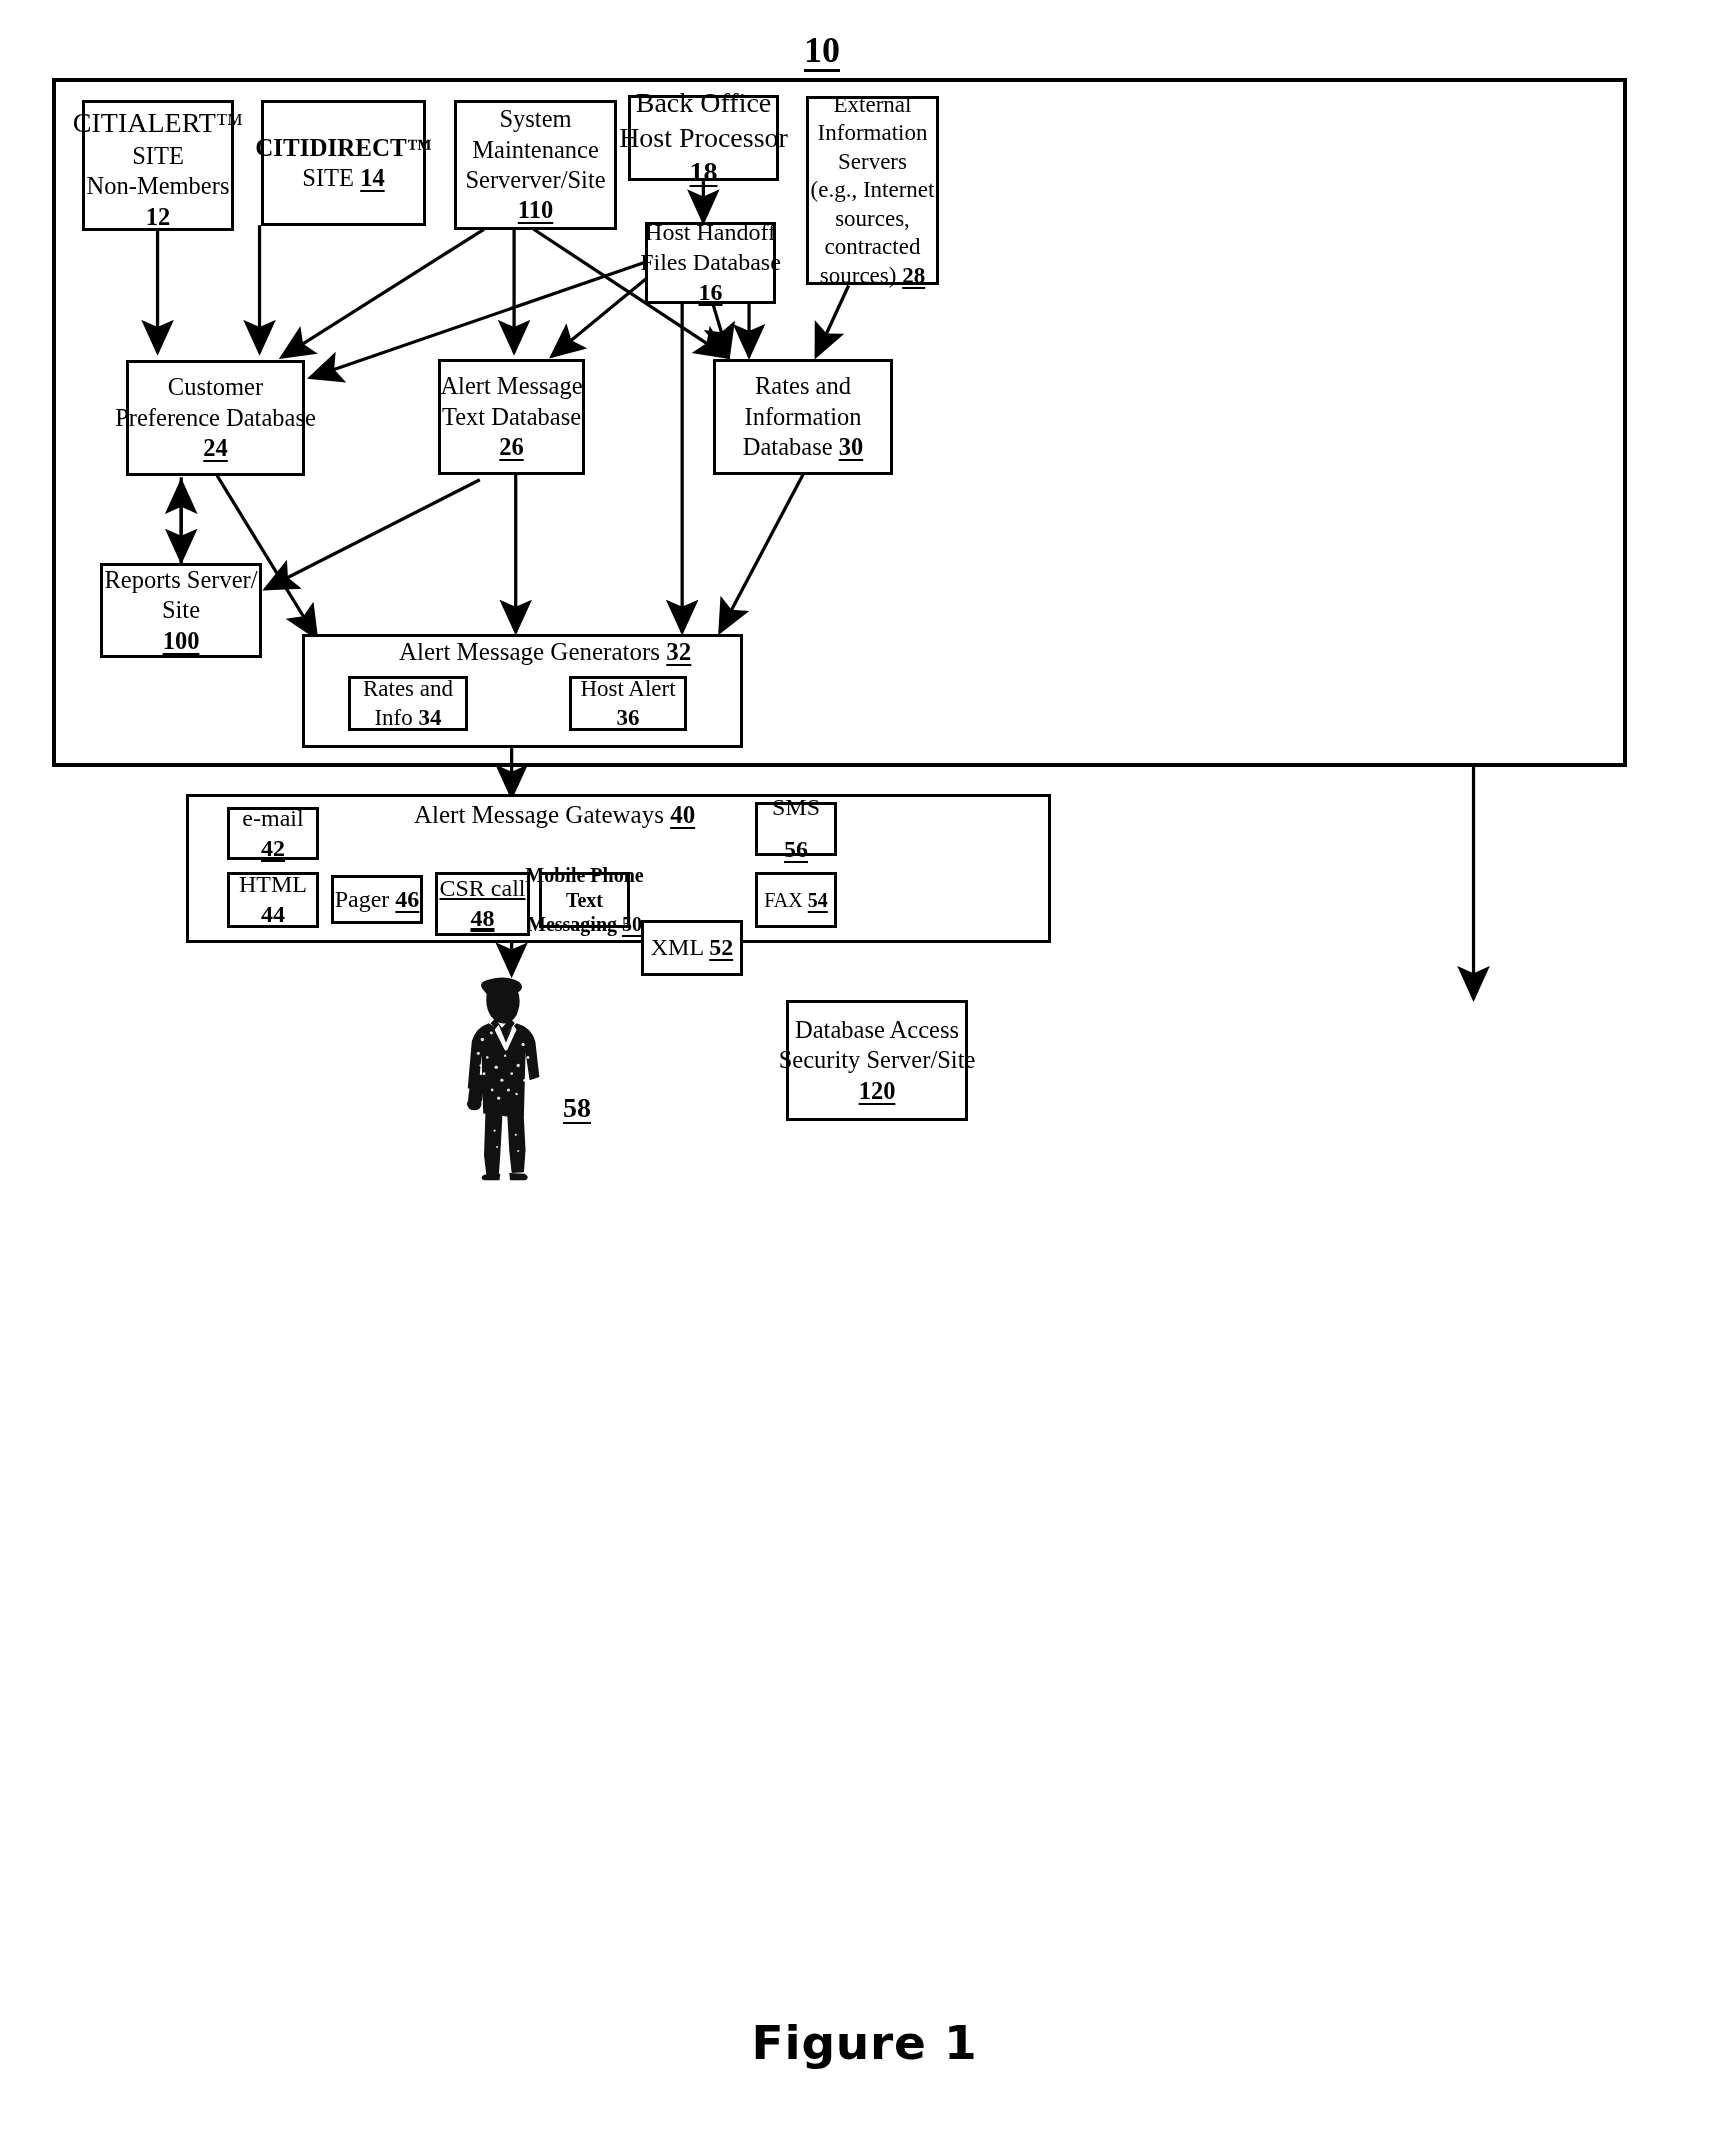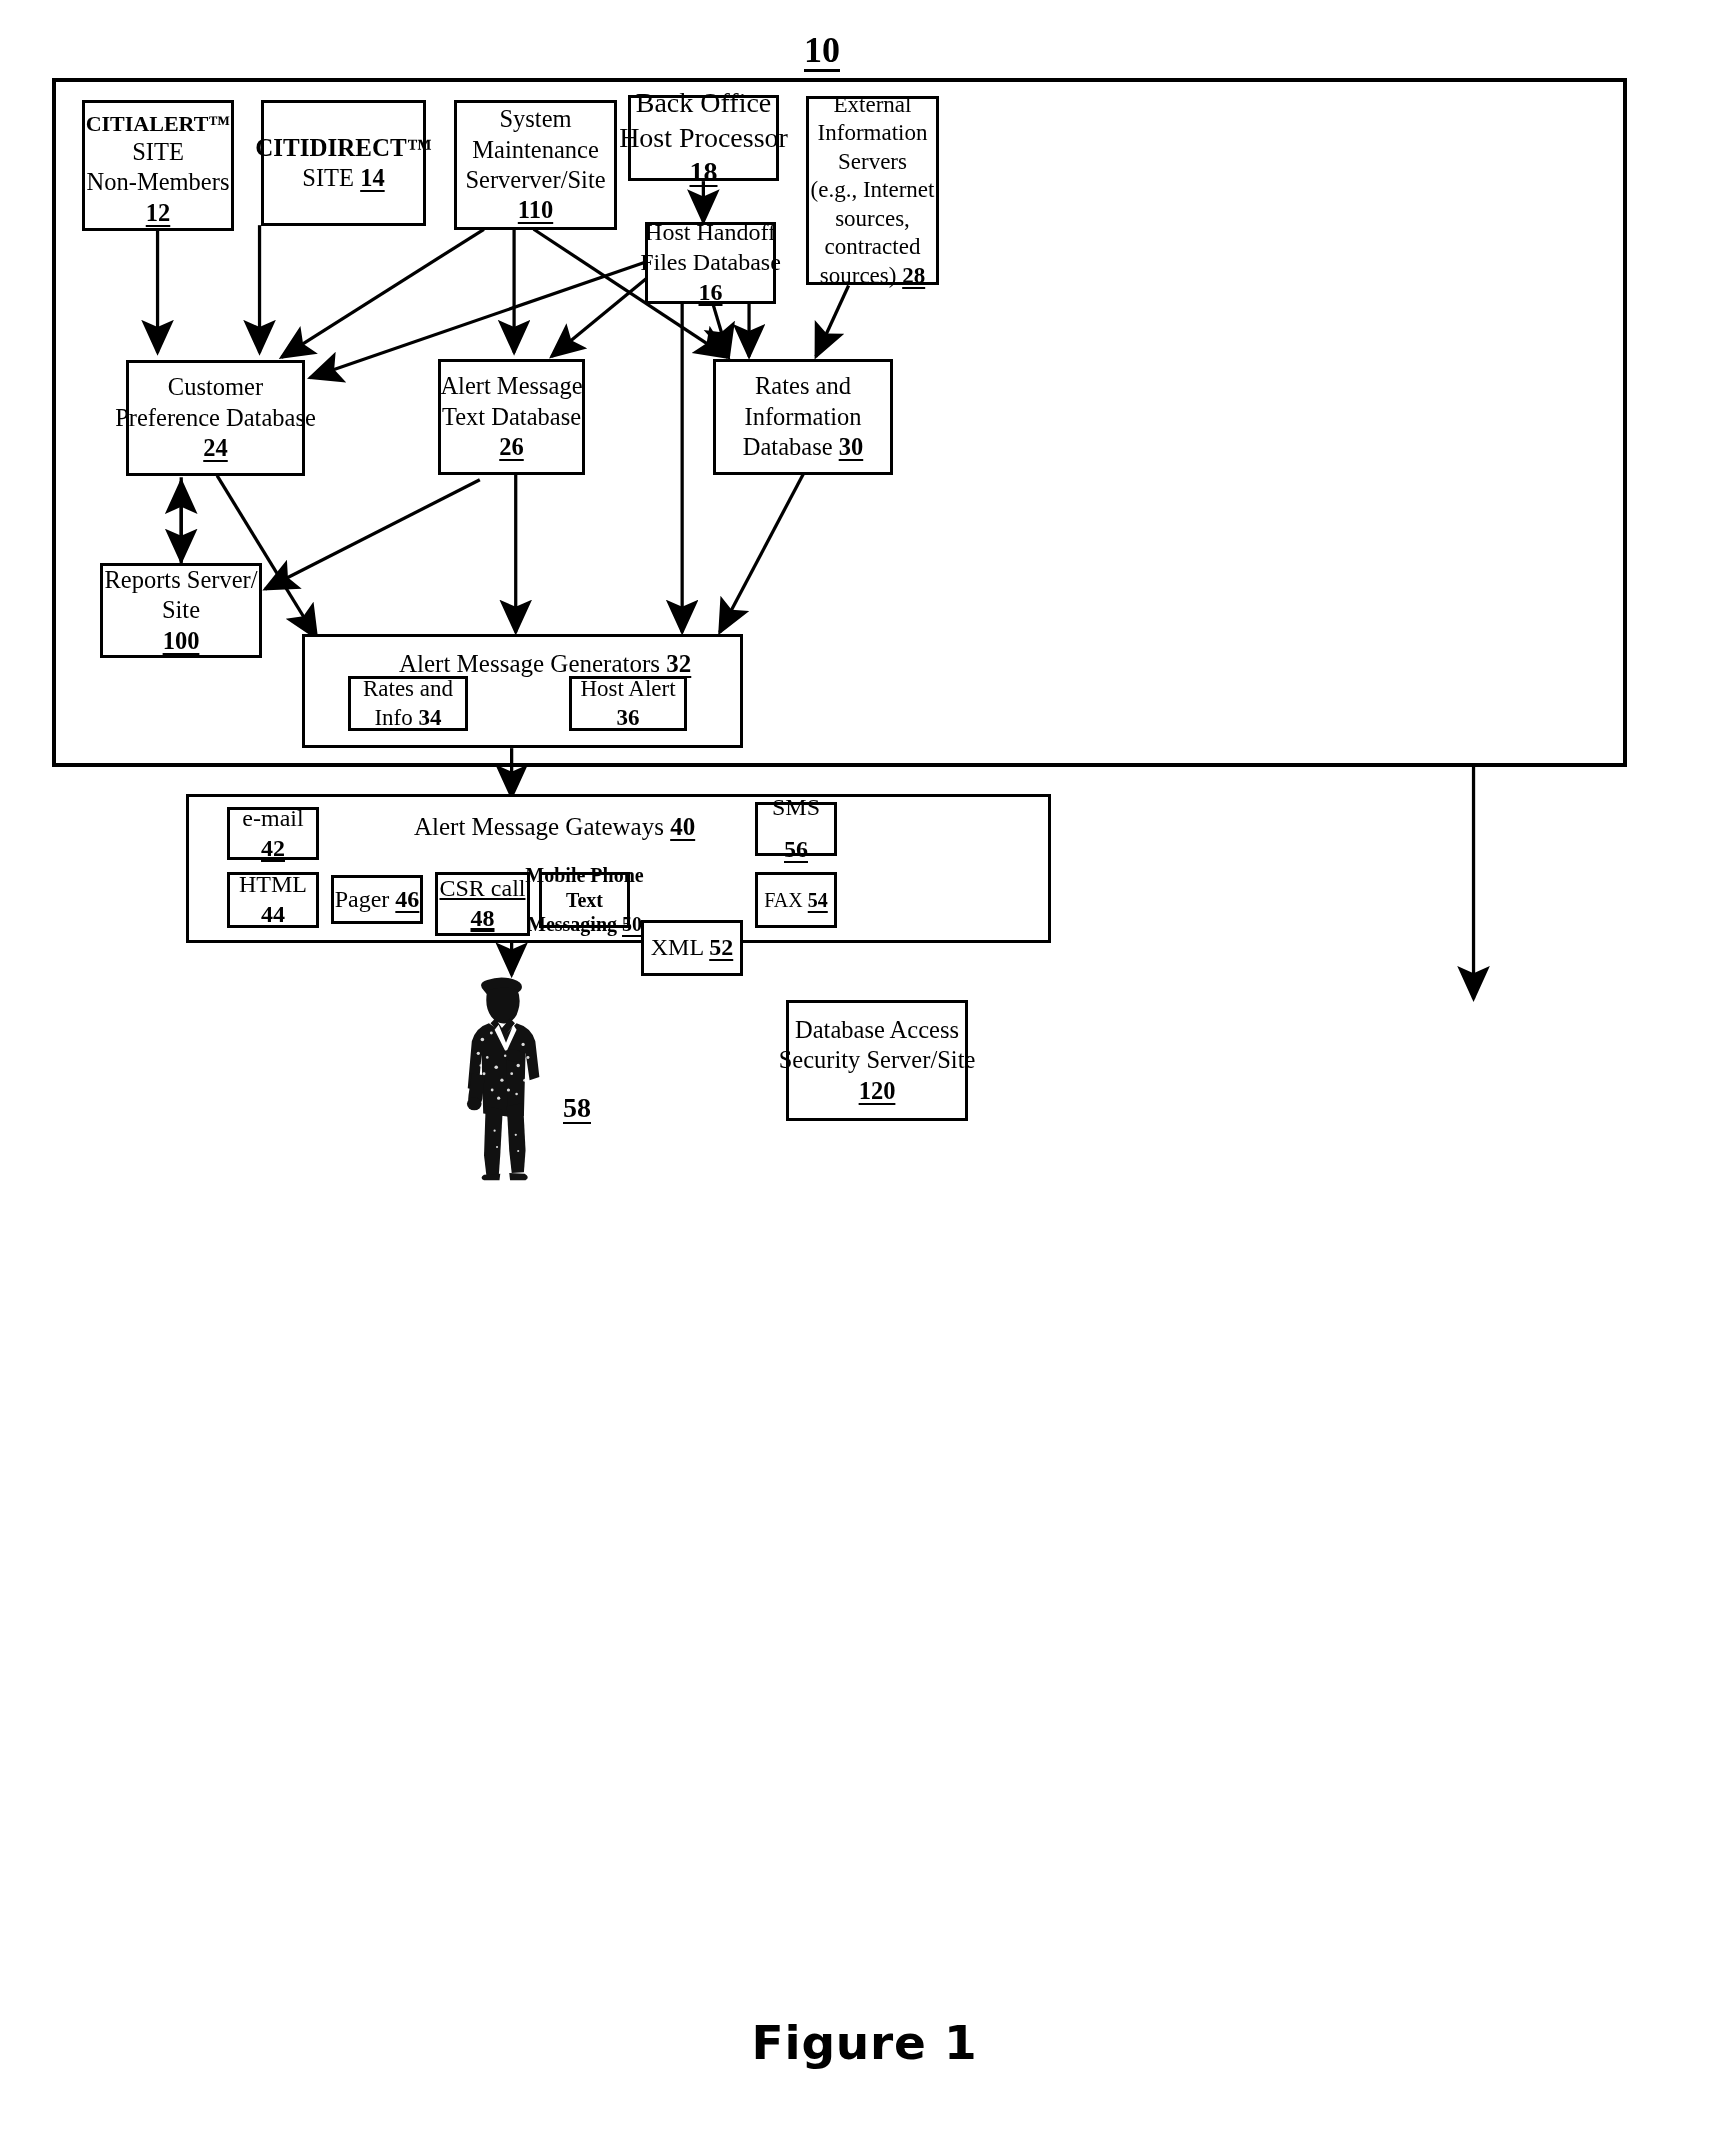--- a/index.html
+++ b/index.html
@@ -20,21 +20,21 @@
   
   #sys-container{position:absolute;left:52px;top:78px;width:1575px;height:689px;
                  border:4.1px solid #000;background:transparent;box-sizing:border-box;}
   #sys-label{position:absolute;left:804px;top:28.6px;font-size:36px;font-weight:bold;
              text-decoration:underline;text-underline-offset:6.5px;}
 
   
   #gw-panel{position:absolute;left:186px;top:794px;width:865px;height:149px;
             border:3.3px solid #000;background:#fff;box-sizing:border-box;}
 
-  .cap{position:absolute;font-size:25px;white-space:nowrap;margin-top:12px;}
+  .cap{position:absolute;font-size:25px;white-space:nowrap;}
 
   
   #fig-caption{position:absolute;left:0;top:2015px;width:1729px;text-align:center;
                font-family:"DejaVu Sans","Liberation Sans",sans-serif;
                font-size:47px;font-weight:bold;letter-spacing:0.8px;}
 
   
   #person{position:absolute;left:453px;top:976px;width:106px;height:206px;}
   #person-ref{position:absolute;left:563px;top:1092px;font-size:28px;font-weight:bold;
               text-decoration:underline;text-underline-offset:4.9px;}
@@ -99,21 +99,21 @@
 
       <path d="M1806,940 L1806,1224"></path>
     </g>
 
     <g stroke="#000" stroke-width="4" fill="none" marker-end="url(#ah2)">
       <path d="M222,690 L222,590"></path>
     </g>
   </svg>
 
   <div class="node" style="left:82px;top:100px;width:152px;height:131px;font-size:24.5px;">
-    <span class="ln" style="font-weight:bold;font-size:22px;margin-top:7px;">CITIALERT™</span>
+    <span class="ln" style="font-weight:normal;font-size:28px;margin-top:7px;">CITIALERT™</span>
     <span class="ln">SITE</span>
     <span class="ln">Non-Members</span>
     <span class="ref">12</span>
   </div>
 
   <div class="node" style="left:261px;top:100px;width:165px;height:126px;font-size:24.5px;">
     <span class="ln" style="font-weight:bold;font-size:25px;">CITIDIRECT™</span>
     <span class="ln">
       <span>SITE </span><span class="refinline">14</span>
     </span>

